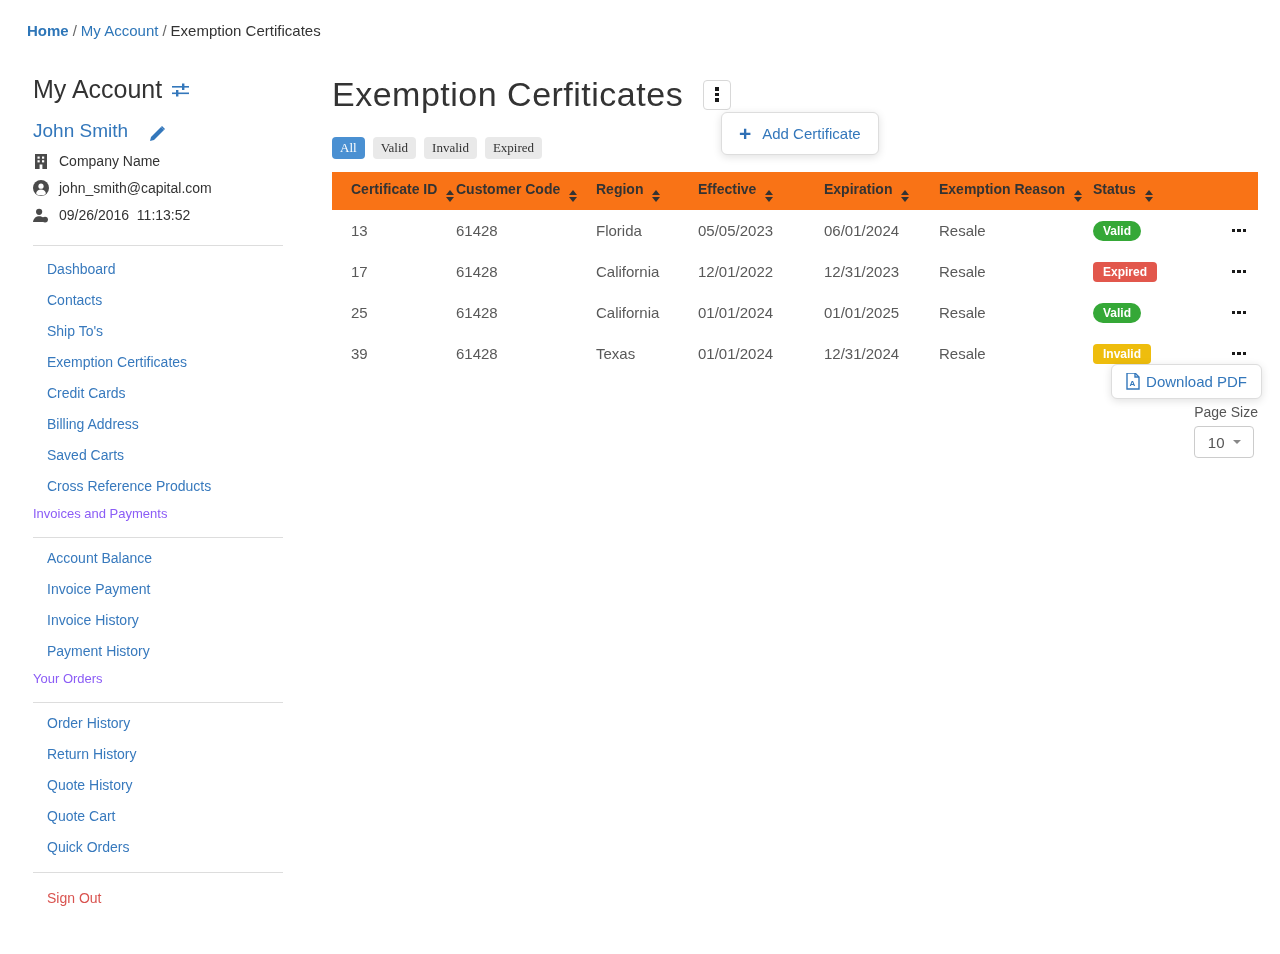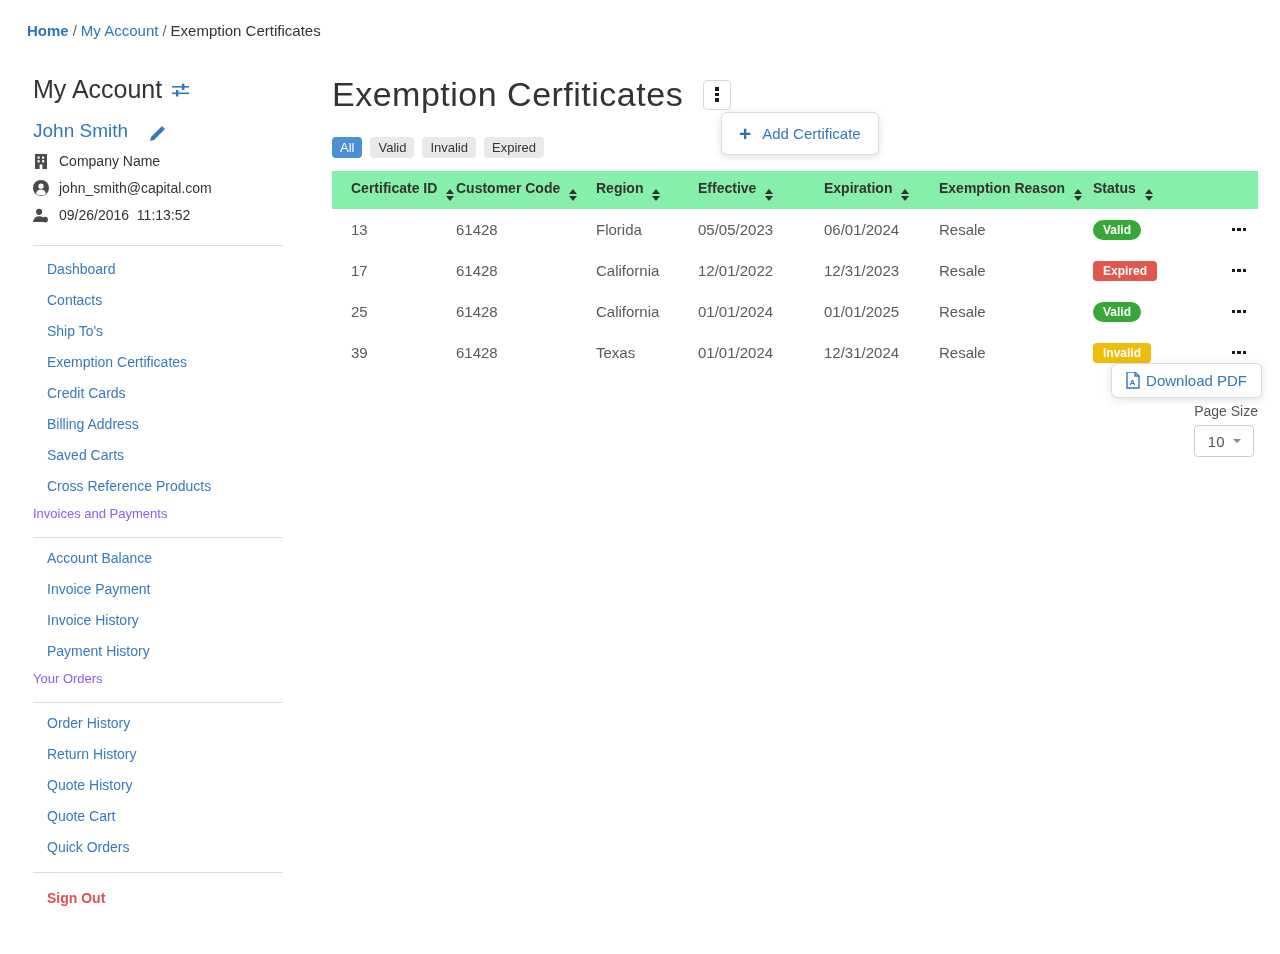--- a/index.html
+++ b/index.html
@@ -29,43 +29,43 @@
   .sb-info-row { display:flex; align-items:center; gap:10px; margin-top:11px; font-size:14px; color:#333; }
   .sb-info-row .ic { width:16px; display:flex; justify-content:center; }
   .sb-divider { border:none; border-top:1px solid #ddd; margin:22px 0 0 0; }
   .sb-nav { list-style:none; margin-top:7px; }
   .sb-nav li { height:31px; display:flex; align-items:center; }
   .sb-nav li.link-item { padding-left:14px; }
   .sb-nav a { color:#3779bd; font-size:14px; text-decoration:none; cursor:pointer; }
   .sb-section { font-size:13px; color:#8b5cf6; height:30px; display:flex; align-items:flex-end; padding-bottom:6px; }
   .sb-nav hr { border:none; border-top:1px solid #ddd; width:100%; }
   .sb-nav li.hr-item { height:10px; }
-  .signout a { color:#d9534f;font-weight:bold; }
+  .signout a { color:#d9534f; }
 
   
   .title-row { display:flex; align-items:center; position:relative; }
   h1.page-title { font-size:34px; font-weight:400; color:#333; letter-spacing:0.5px; }
   .kebab-btn { margin-left:20px; width:28px; height:30px; border:1px solid #d8d8d8; border-radius:4px;
     background:#fff; display:flex; flex-direction:column; align-items:center; justify-content:center; gap:2px;
     cursor:pointer; position:relative; }
   .kebab-btn .dot { width:3.5px; height:3.5px; background:#1a1a1a; }
   .add-dropdown { position:absolute; left:389px; top:37px; background:#fff; border:1px solid #ddd;
     border-radius:6px; box-shadow:0 2px 8px rgba(0,0,0,0.12); padding:10px 17px; display:flex;
     align-items:center; gap:11px; white-space:nowrap; cursor:pointer; z-index:5; }
   .add-dropdown .plus { color:#2f6fb5; font-size:21px; font-weight:700; line-height:1; }
   .add-dropdown .lbl { color:#3377bb; font-size:15px; }
 
   
-  .pills { display:flex; gap:8px; margin-top:23px; }
+  .pills { display:flex; gap:8px; margin-top:23px;font-family:Liberation Serif, serif; }
   .pill { font-size:13px; padding:3px 8px; border-radius:4px; background:#e9e9e9; color:#333; cursor:pointer; }
   .pill.active { background:#4a90d2; color:#fff; }
 
   
   table.certs { border-collapse:collapse; width:926px; margin-top:13px; table-layout:fixed; }
-  table.certs th { background:#86efac; height:38px; text-align:left; font-size:14px; font-weight:700;
+  table.certs th { background:#f97316; height:38px; text-align:left; font-size:14px; font-weight:700;
     color:#333; white-space:nowrap; cursor:pointer; }
   table.certs td { height:41px; font-size:15px; color:#595959; text-align:left; }
   table.certs th:first-child, table.certs td:first-child { padding-left:19px; }
   .sort-ic { display:inline-flex; flex-direction:column; gap:2px; margin-left:9px; vertical-align:-1px; }
   .sort-ic .tri-up { width:0; height:0; border-left:4.5px solid transparent; border-right:4.5px solid transparent; border-bottom:5px solid #333; }
   .sort-ic .tri-dn { width:0; height:0; border-left:4.5px solid transparent; border-right:4.5px solid transparent; border-top:5px solid #333; }
   .badge { display:inline-block; font-size:12px; font-weight:700; color:#fff; padding:4px 10px; line-height:1; }
   .badge-valid { background:#35a837; border-radius:11px; }
   .badge-expired { background:#e2574c; border-radius:4px; }
   .badge-invalid { background:#eebd0d; border-radius:4px; }

